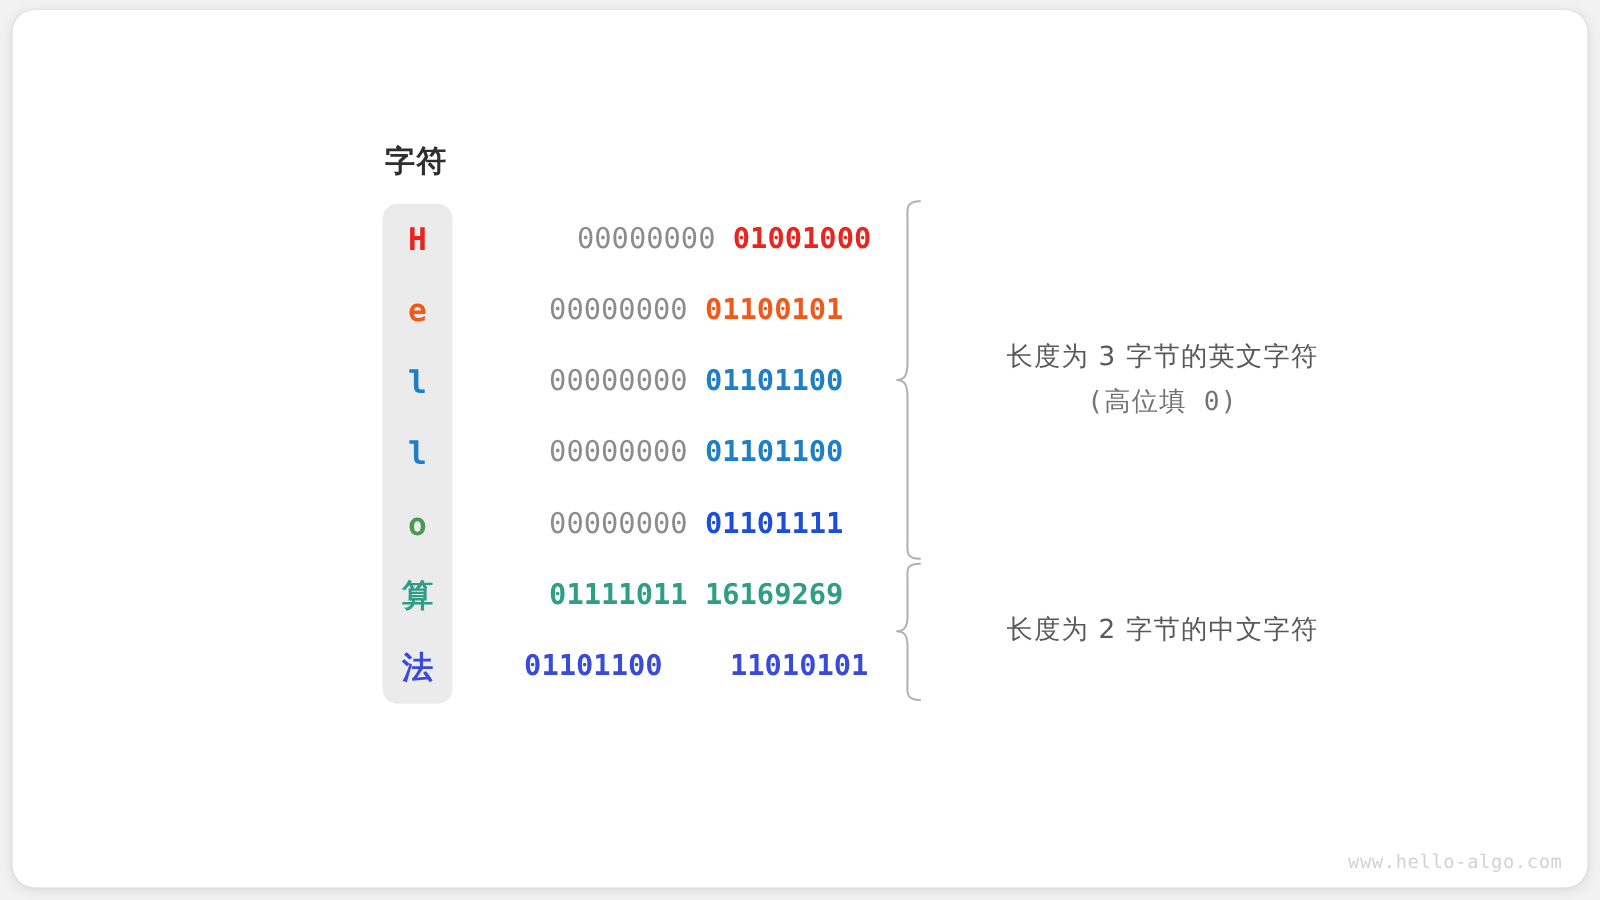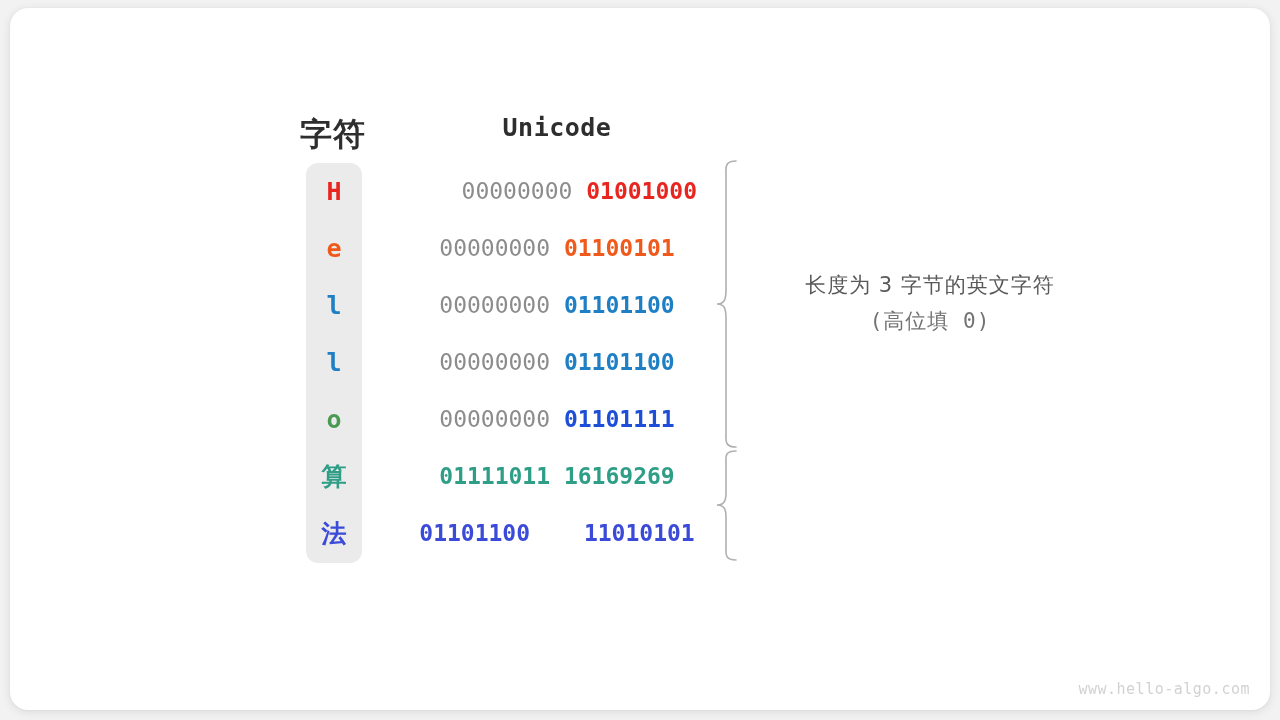--- a/index.html
+++ b/index.html
@@ -36,21 +36,21 @@
     position: absolute;
     color: #2e2e2e;
     font-weight: bold;
     white-space: nowrap;
   }
   .hdr-char {
     left: 273px;
     top: 113px;
     width: 120px;
     text-align: center;
-    font-size: 32px;
+    font-size: 24px;
     letter-spacing: 1px;
     font-family: "Liberation Sans", "DejaVu Sans", sans-serif;
   }
   .hdr-unicode {
     left: 457px;
     top: 113px;
     width: 200px;
     text-align: center;
     font-size: 25px;
     font-family: "DejaVu Sans Mono", "Liberation Mono", monospace;
@@ -136,21 +136,20 @@
   }
 </style>
 </head>
 <body>
 
 <div class="card"></div>
 
 <div class="stage">
 
   <div class="hdr hdr-char">字符</div>
-  <div class="hdr hdr-unicode">Unicode</div>
 
   <div class="char-col"></div>
 
   <div id="rows-layer">
       <div class="char-cell" style="top: 163px; color: rgb(232, 37, 31);">H</div>
       <div class="bin-row" style="top: 163px; text-align: right;"><span class="byte-hi" style="font-weight: normal;">00000000</span><span class="byte-sp"> </span><span style="color: rgb(232, 37, 31);">01001000</span></div>
       <div class="char-cell" style="top: 220px; color: rgb(239, 90, 28);">e</div>
       <div class="bin-row" style="top: 220px;"><span class="byte-hi" style="font-weight: normal;">00000000</span><span class="byte-sp"> </span><span style="color: rgb(239, 90, 28);">01100101</span></div>
       <div class="char-cell" style="top: 277px; color: rgb(31, 127, 196);">l</div>
       <div class="bin-row" style="top: 277px;"><span class="byte-hi" style="font-weight: normal;">00000000</span><span class="byte-sp"> </span><span style="color: rgb(31, 127, 196);">01101100</span></div>
@@ -168,16 +167,17 @@
     <path d="M 22 3 C 10 3 12 10 12 18 L 12 132 C 12 142 10 146 3 146 C 10 146 12 150 12 160 L 12 274 C 12 282 10 289 22 289" fill="none" stroke="#b0b0b0" stroke-width="1.6" stroke-linecap="round"></path>
   </svg>
 
   <svg class="brace" style="left:714px; top:448px; width:40px; height:115px;" viewBox="0 0 40 115">
     <path d="M 22 3 C 10 3 12 9 12 16 L 12 45 C 12 53 10 57 3 57 C 10 57 12 61 12 69 L 12 98 C 12 105 10 112 22 112" fill="none" stroke="#b0b0b0" stroke-width="1.6" stroke-linecap="round"></path>
   </svg>
 
   <div class="anno anno-line1" style="left:770px; top:271px; width:320px;">长度为 3 字节的英文字符</div>
   <div class="anno anno-line2" style="left:770px; top:307px; width:320px; font-family:'DejaVu Sans Mono','Liberation Mono',monospace;">(高位填 0)</div>
 
+  <div class="anno anno-line1" style="left:770px; top:489px; width:320px;">长度为 2 字节的中文字符</div>
 
   <div class="watermark">www.hello-algo.com</div>
 
 </div>
 
 </body></html>

